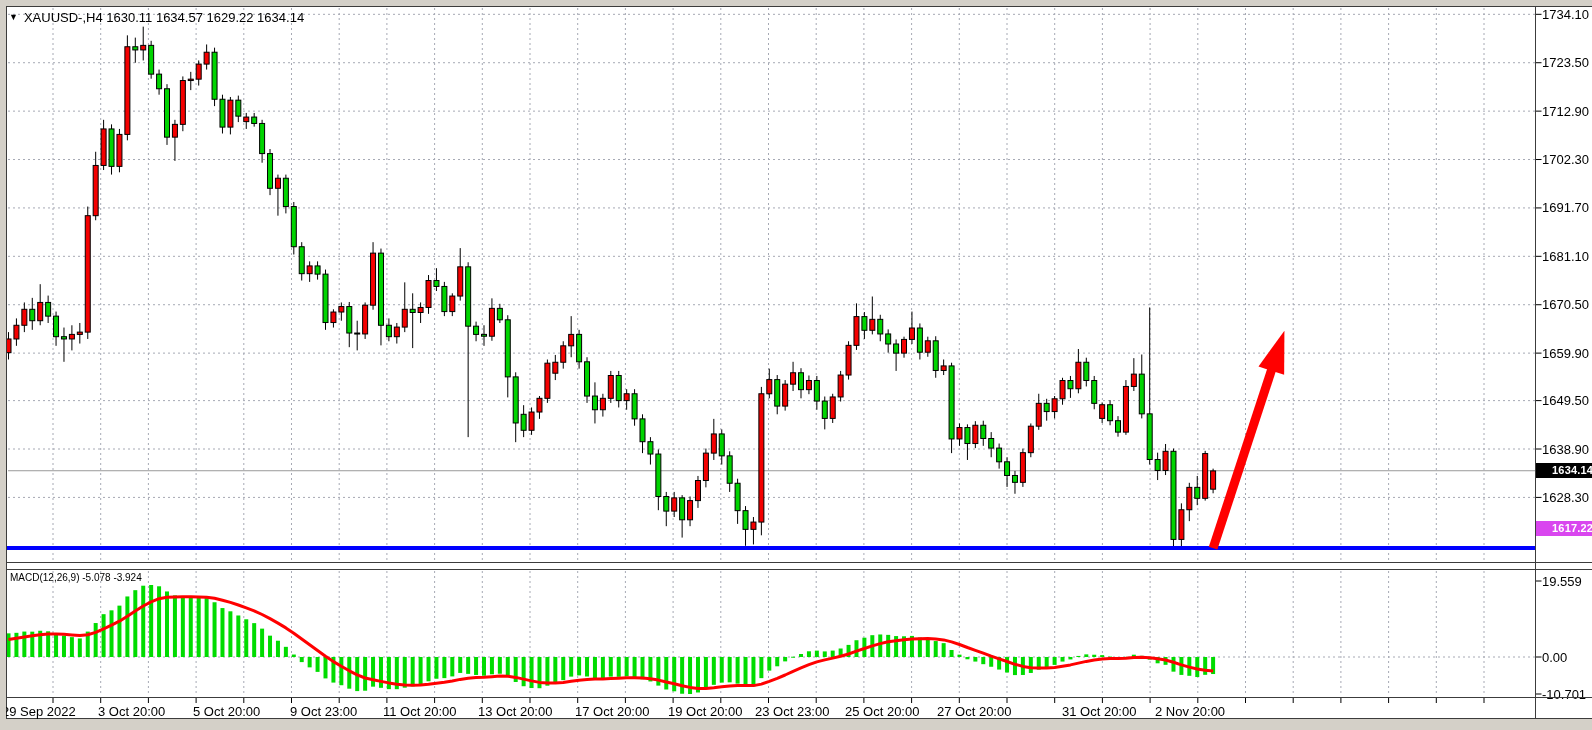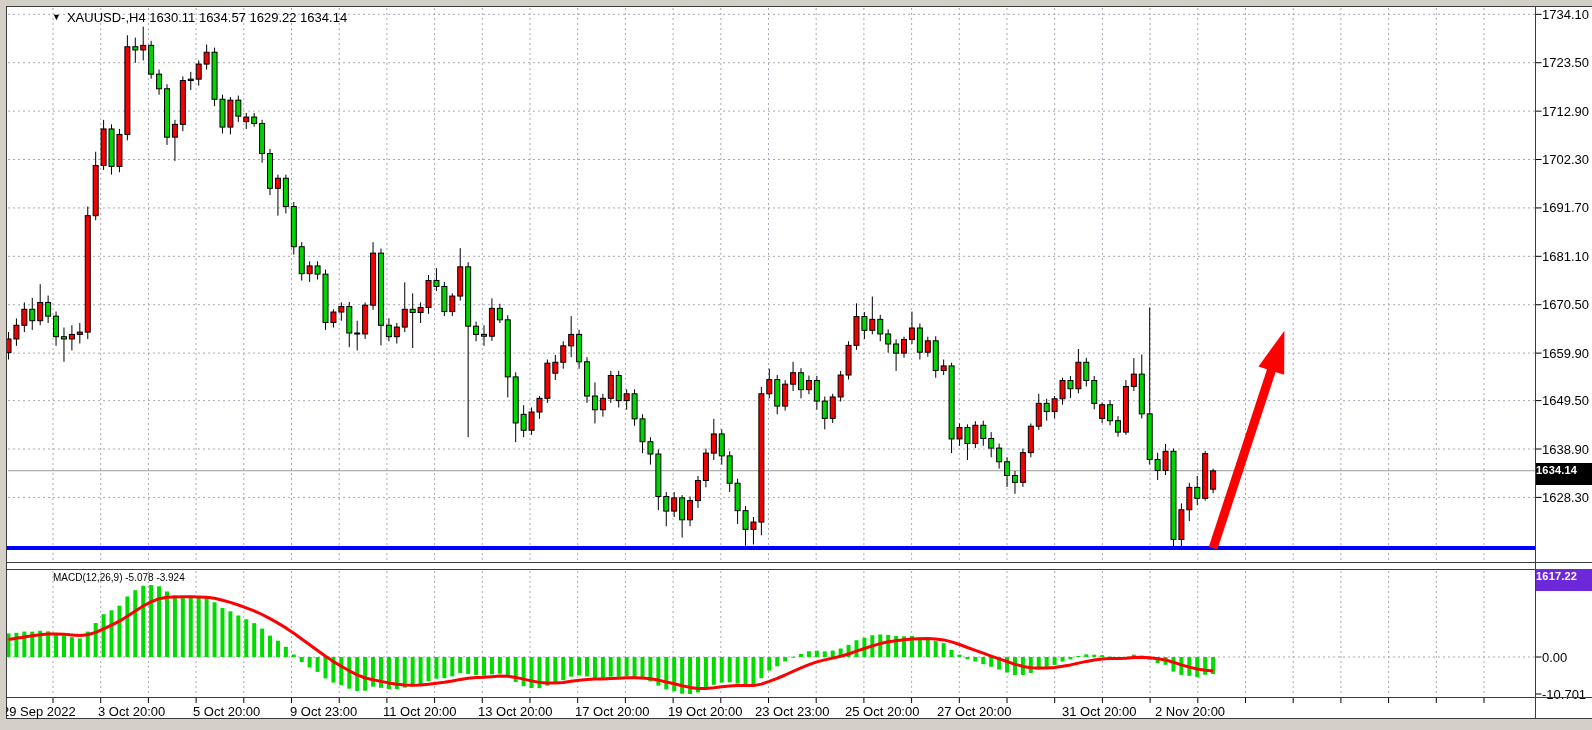--- a/index.html
+++ b/index.html
@@ -1,25 +1,25 @@
 <!DOCTYPE html>
 <html><head>
 <meta charset="utf-8">
 <style>
   html,body{margin:0;padding:0;background:#d4d0c8;}
   #win{position:relative;width:1592px;height:730px;background:#d4d0c8;overflow:hidden;
        font-family:"Liberation Sans",sans-serif;}
   #paper{position:absolute;left:6px;top:6px;width:1586px;height:713px;background:#fff;}
   #cv{position:absolute;left:0;top:0;}
-  .overlay{position:absolute;color:#000;font-size:13px;white-space:nowrap;margin-left:43px;}
+  .overlay{position:absolute;color:#000;font-size:13px;white-space:nowrap;}
   #symline{left:9px;top:10px;}
   #symline .tri{display:inline-block;font-size:9px;vertical-align:2px;margin-right:6px;}
   #macdline{left:10px;top:572px;font-size:10px;}
-  .tag{position:absolute;left:1536px;width:56px;height:22px;color:#fff;
-       font:bold 11px "Liberation Sans",sans-serif;line-height:15px;padding-left:0;
+  .tag{position:absolute;left:1536px;width:56px;height:15px;color:#fff;
+       font:bold 11px "Liberation Sans",sans-serif;line-height:15px;padding-left:16px;
        box-sizing:border-box;letter-spacing:.2px;}
   .strip{position:absolute;background:#d4d0c8;}
 </style>
 </head>
 <body>
 
 <div id="win">
   <div id="paper"></div>
 
   <svg id="cv" width="1592" height="730">
@@ -646,14 +646,14 @@
   <div class="strip" style="left:0;top:0;width:6px;height:730px"></div>
   <div class="strip" style="left:0;top:719px;width:1592px;height:11px"></div>
 
   <div id="symline" class="overlay">
     <span class="tri">▼</span><span>XAUUSD-,H4  1630.11 1634.57 1629.22 1634.14</span>
   </div>
 
   <div id="macdline" class="overlay">MACD(12,26,9) -5.078 -3.924</div>
 
   <div class="tag" style="top:463px;background:#000">1634.14</div>
-  <div class="tag" style="top:569px;background:#6d28d9">1617.22</div>
+  <div class="tag" style="top:521px;background:#d946ef">1617.22</div>
 </div>
 
 </body></html>

